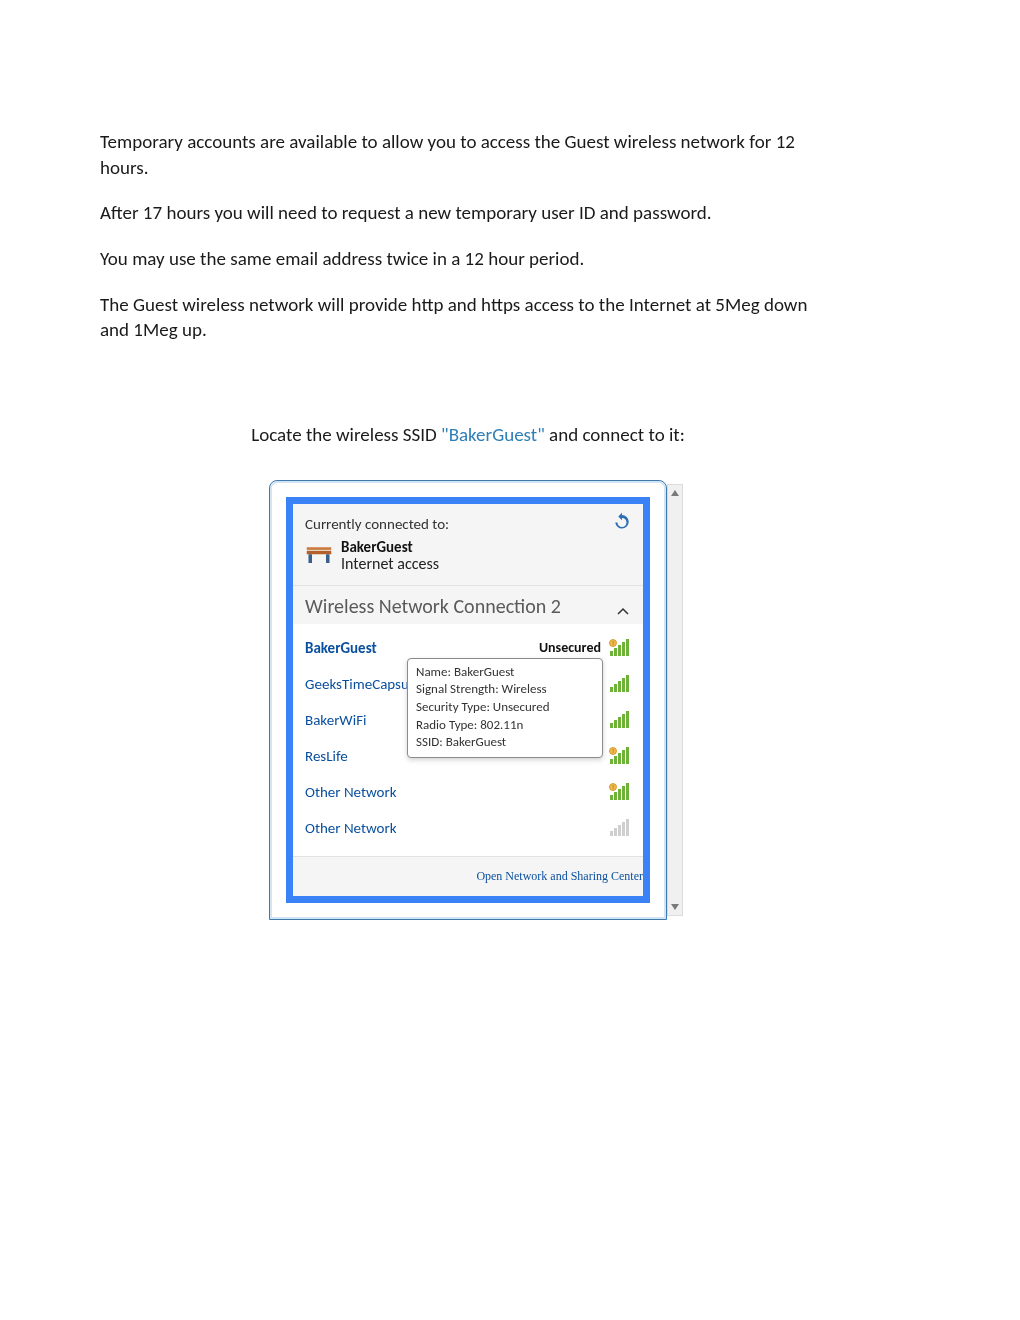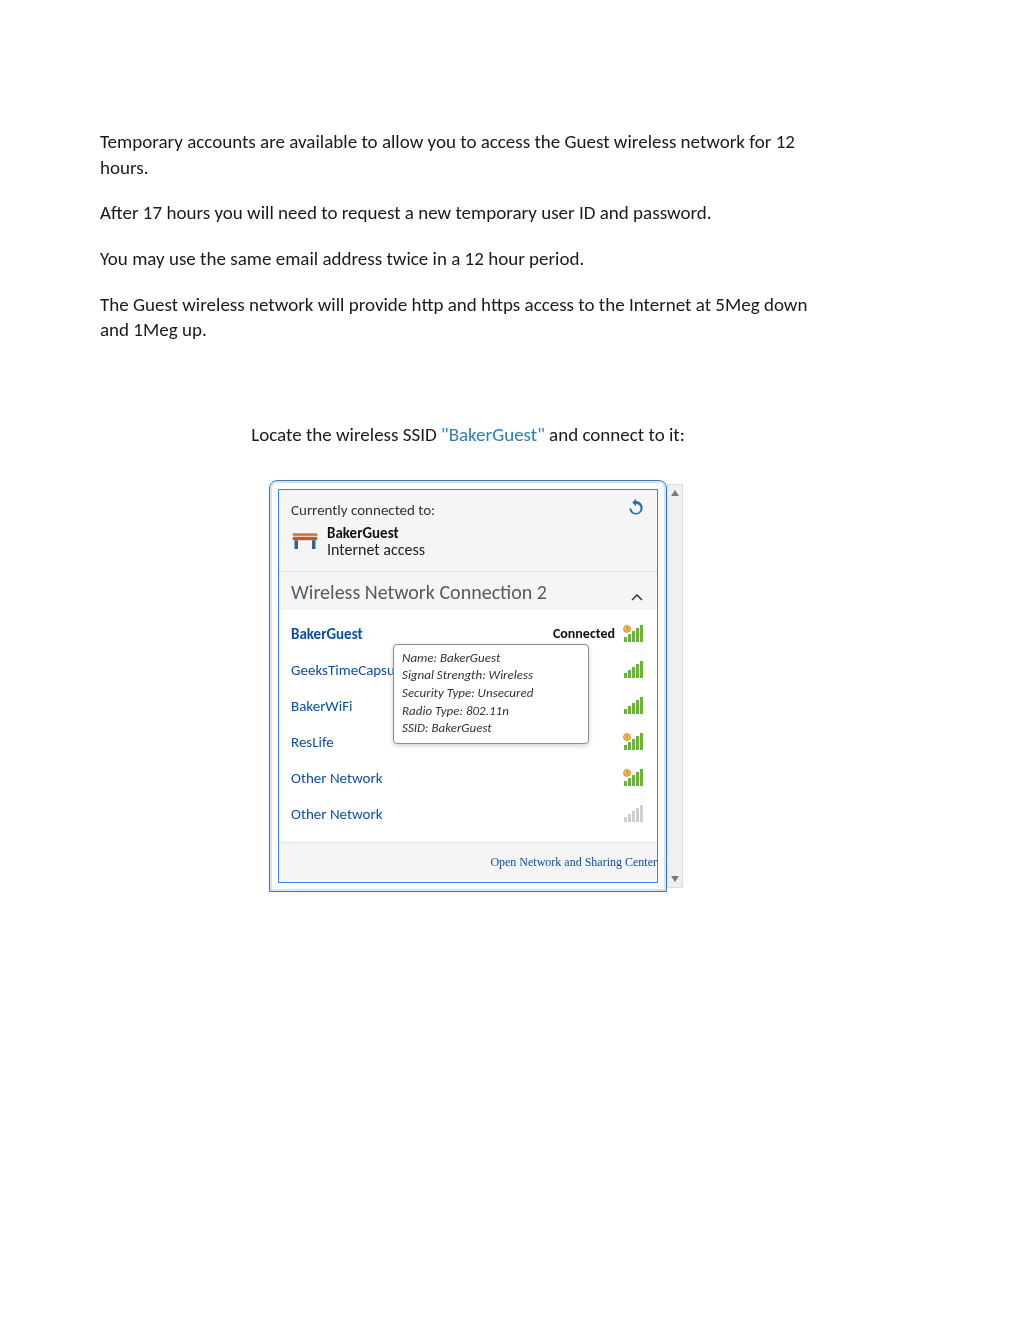--- a/index.html
+++ b/index.html
@@ -34,23 +34,23 @@
   .flyout-frame {
     border: 1px solid #3f7aaf;
     border-radius: 8px 8px 0 0;
     background: #fff;
     position: relative;
     box-shadow: inset 0 0 0 2px #d3e4f3;
     overflow: hidden;
   }
   .flyout-inner {
     position: relative;
-    margin: 8px;
+    margin: 16px;
     background: #8b5cf6;
-    border: 1px solid #3b82f6;
+    border: 7px solid #3b82f6;
   }
   .header-section {
     padding: 10px 12px 12px 12px;
     background: #f5f5f5;
     position: relative;
   }
   .header-title {
     font-size: 15px;
     color: #333;
   }
@@ -127,21 +127,20 @@
     width: 196px;
     background: #fff;
     border: 1px solid #8b8b8b;
     border-radius: 4px;
     padding: 4px 8px 6px 8px;
     font-size: 13px;
     color: #333;
     line-height: 1.35;
     box-shadow: 0 2px 5px rgba(0,0,0,0.18);
     z-index: 5;
-    font-style: italic;
   }
   .footer-link {
     text-align: right;
     padding: 12px 0;
     font-size: 12px;
     color: #0a4f9e;
     background: #f5f5f5;
     font-family: Liberation Serif, serif;
   }
   .vscroll {
@@ -214,21 +213,21 @@
                 <path d="M1 7 L6 2 L11 7" stroke="#333" stroke-width="1.5" fill="none"></path>
               </svg>
           </span>
         </div>
 
         <div class="net-list">
 
           <div class="net-item">
             <span class="net-name bold">BakerGuest</span>
             <span class="right-group">
-              <span class="status-conn">Connected</span>
+              <span class="status-conn">Unsecured</span>
               <span class="signal">
                 <svg viewBox="0 0 22 18" width="22" height="18">
                   <rect x="1" y="12" width="3" height="5" fill="#6fb23a"></rect>
                     <rect x="5" y="9" width="3" height="8" fill="#6fb23a"></rect>
                     <rect x="9" y="6" width="3" height="11" fill="#6fb23a"></rect>
                     <rect x="13" y="3" width="3" height="14" fill="#6fb23a"></rect>
                     <rect x="17" y="0" width="3" height="17" fill="#6fb23a"></rect>
                   <circle cx="4" cy="4" r="3.5" fill="#f2b84b" stroke="#cc9020" stroke-width="0.8"></circle>
                     <text x="4" y="6" text-anchor="middle" font-size="5" fill="#705000">!</text>
                 </svg>

